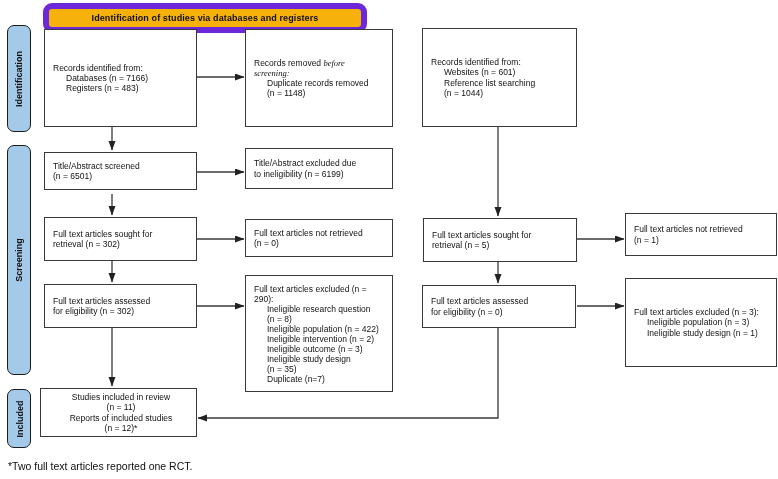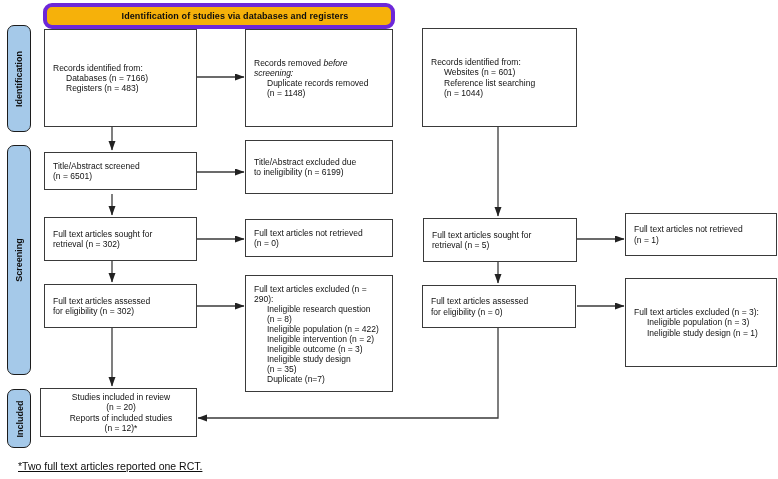--- a/index.html
+++ b/index.html
@@ -1,23 +1,23 @@
 <!DOCTYPE html>
 <html><head>
 <meta charset="utf-8">
 <style>
   html,body { margin:0; padding:0; background:#fff; }
   .canvas {
     position:relative; width:778px; height:479px; background:#ffffff;
     font-family:"Liberation Sans", sans-serif; color:#111; overflow:hidden;
   }
   .hdr {
-    position:absolute; background:var(--header,#F6B10A); border:4px solid #6d28d9;
+    position:absolute; background:var(--header,#F6B10A); border:6px solid #6d28d9;
     border-radius:9px; display:flex; align-items:center; justify-content:center;
-    font-weight:bold; font-size:9px; color:#0e0e0e; letter-spacing:.1px;padding-left:32px;
+    font-weight:bold; font-size:9px; color:#0e0e0e; letter-spacing:.1px;
   }
   #hdr-left  { left:43px;  top:3px; width:312px; height:18px; }
   #hdr-right { left:422px; top:3px; width:345px; height:17px; }
   .stage {
     position:absolute; left:7px; width:22px; background:var(--stage,#A5C9E9);
     border:1.5px solid #1c1c1c; border-radius:7px;
     display:flex; align-items:center; justify-content:center;
   }
   .stage span {
     transform:rotate(-90deg); white-space:nowrap;
@@ -28,24 +28,24 @@
   #stage-included       { top:389px; height:57px;  }
   .box {
     position:absolute; box-sizing:border-box; background:#fff;
     border:1.4px solid #3a3a3a;
     display:flex; flex-direction:column; justify-content:center;
     padding:4px 3px 4px 8px; font-size:8.5px; line-height:1.18;
     white-space:nowrap;
   }
   .box.top { justify-content:center; padding-top:5px; }
   .ln.ind1 { margin-left:13px; }
-  .it { font-style:italic; }
+  .it { font-style:italic;font-family:Liberation Serif, serif; }
   #arrows { position:absolute; left:0; top:0; pointer-events:none; }
   .footnote {
-    position:absolute; left:18px; top:460px; font-size:10.5px; color:#0e0e0e;text-decoration:underline;
+    position:absolute; left:8px; top:460px; font-size:10.5px; color:#0e0e0e;
   }
 </style>
 </head>
 <body>
 
 <div class="canvas" style="--header: #F6B10A; --stage: #A5C9E9;">
 
   <div class="hdr" id="hdr-left">Identification of studies via databases and registers</div>
 
 
@@ -74,21 +74,21 @@
       <div class="box" style="left: 422px; top: 28px; width: 155px; height: 99px;">
         <div class="ln ind0"><span>Records identified from:</span></div>
         <div class="ln ind1"><span>Websites (n = 601)</span></div>
         <div class="ln ind1"><span>Reference list searching</span></div>
         <div class="ln ind1"><span>(n = 1044)</span></div>
       </div>
       <div class="box" style="left: 44px; top: 152px; width: 153px; height: 38px;">
         <div class="ln ind0"><span>Title/Abstract screened</span></div>
         <div class="ln ind0"><span>(n = 6501)</span></div>
       </div>
-      <div class="box" style="left: 245px; top: 140px; width: 148px; height: 54px;">
+      <div class="box" style="left: 245px; top: 148px; width: 148px; height: 41px;">
         <div class="ln ind0"><span>Title/Abstract excluded due</span></div>
         <div class="ln ind0"><span>to ineligibility (n = 6199)</span></div>
       </div>
       <div class="box" style="left: 44px; top: 217px; width: 153px; height: 44px;">
         <div class="ln ind0"><span>Full text articles sought for</span></div>
         <div class="ln ind0"><span>retrieval (n = 302)</span></div>
       </div>
       <div class="box" style="left: 245px; top: 219px; width: 148px; height: 38px;">
         <div class="ln ind0"><span>Full text articles not retrieved</span></div>
         <div class="ln ind0"><span>(n = 0)</span></div>
@@ -121,21 +121,21 @@
         <div class="ln ind0"><span>Full text articles assessed</span></div>
         <div class="ln ind0"><span>for eligibility (n = 0)</span></div>
       </div>
       <div class="box" style="left: 625px; top: 278px; width: 152px; height: 89px;">
         <div class="ln ind0"><span>Full text articles excluded (n = 3):</span></div>
         <div class="ln ind1"><span>Ineligible population (n = 3)</span></div>
         <div class="ln ind1"><span>Ineligible study design (n = 1)</span></div>
       </div>
       <div class="box" style="left: 40px; top: 388px; width: 157px; height: 49px; align-items: center;">
         <div class="ln ind0"><span>Studies included in review</span></div>
-        <div class="ln ind0"><span>(n = 20)</span></div>
+        <div class="ln ind0"><span>(n = 11)</span></div>
         <div class="ln ind0"><span>Reports of included studies</span></div>
         <div class="ln ind0"><span>(n = 12)*</span></div>
       </div>
     </div>
 
   <svg id="arrows" width="778" height="479" viewBox="0 0 778 479">
     <defs>
       <marker id="ah" markerWidth="11" markerHeight="9" refX="9" refY="3.5" orient="auto" markerUnits="userSpaceOnUse">
         <path d="M0,0 L9.5,3.5 L0,7 Z" fill="#222"></path>
       </marker>

